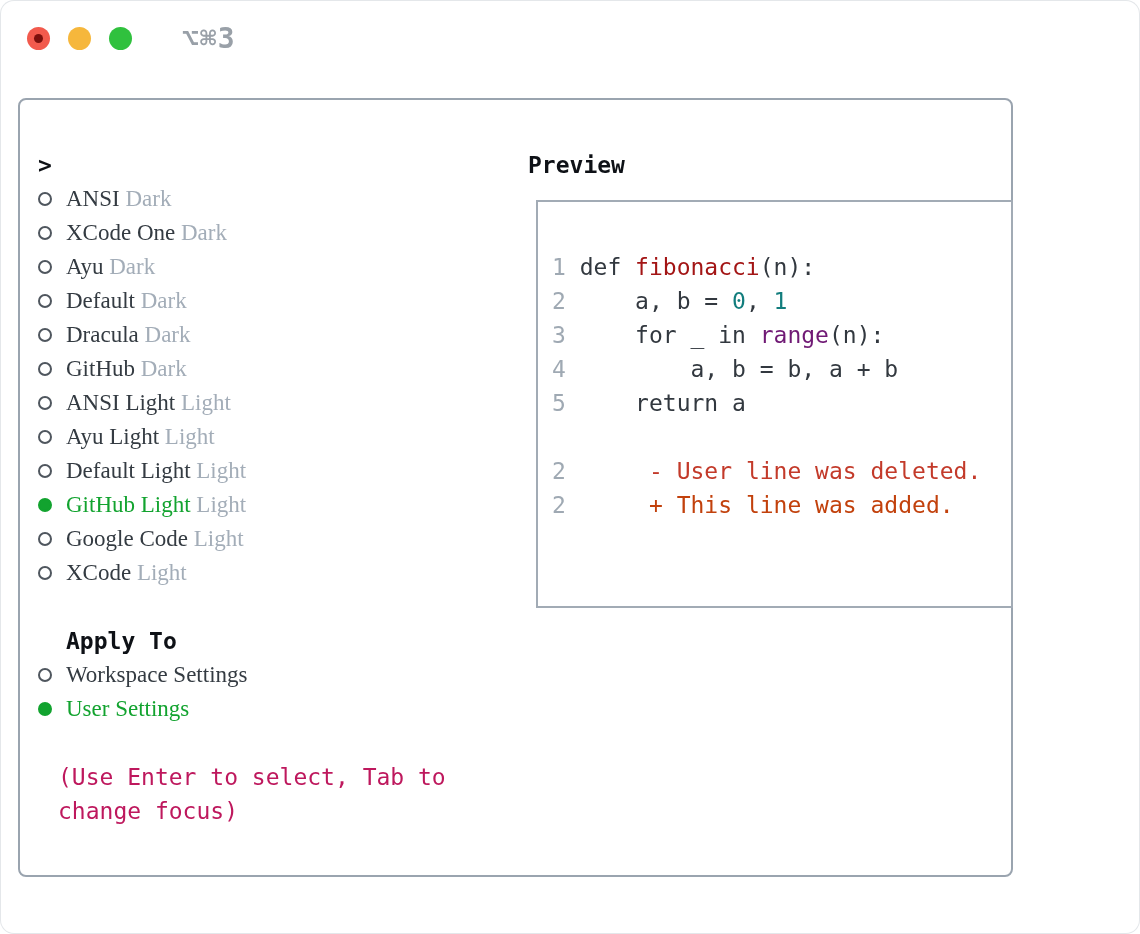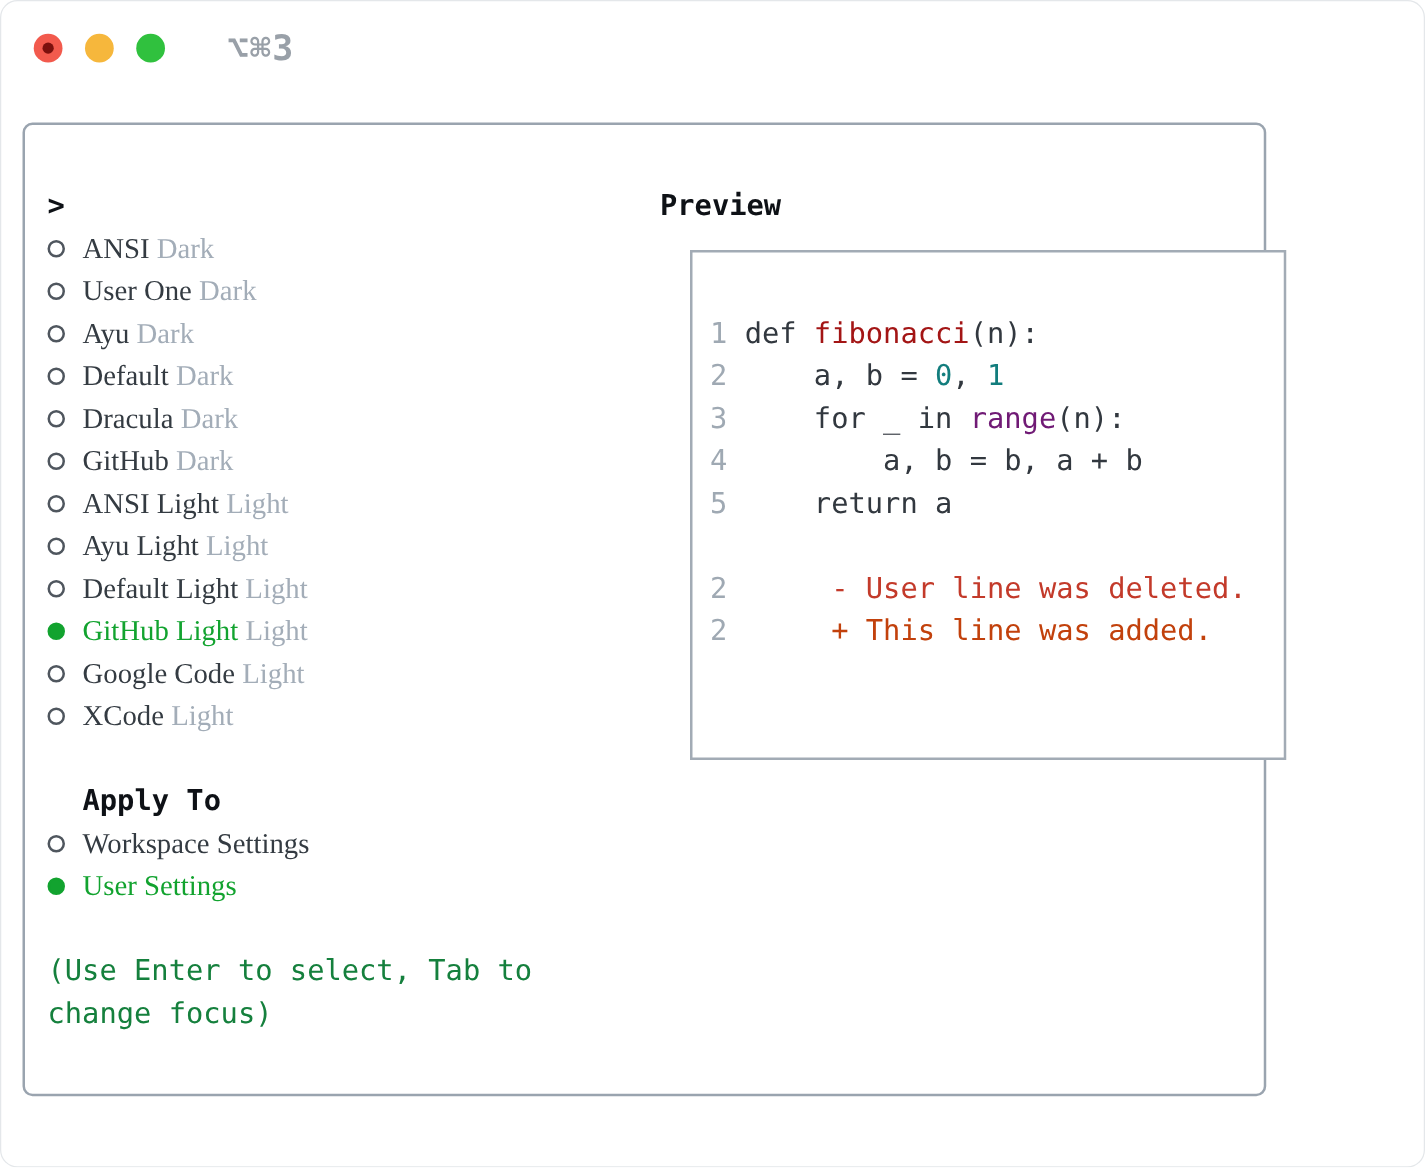--- a/index.html
+++ b/index.html
@@ -29,24 +29,24 @@
   .marker{width:28px;flex:none;display:flex;align-items:center;}
   .prompt{font-weight:bold;color:#0e1116;}
   .section-title{font-weight:bold;color:#0e1116;height:34px;line-height:34px;}
   .radio{width:14px;height:14px;border:2px solid #4f565e;border-radius:50%;box-sizing:border-box;background:transparent;}
   .option{cursor:default;font-family:Liberation Serif, serif;}
   .option .opt-name{color:#343b42;white-space:pre;}
   .option .opt-variant{color:#a3adb8;white-space:pre;}
   .option.selected .radio{background:#12a32f;border-color:#12a32f;}
   .option.selected .opt-name{color:#12a32f;}
   .spacer{height:34px;}
-  .hint{width:420px;line-height:34px;color:#15803d;}
+  .hint{width:420px;line-height:34px;color:#be185d;margin-left:20px;}
   
   .preview-box{
-    margin-left:24px;margin-top:18px;width:477px;height:408px;
+    margin-left:8px;margin-top:18px;width:477px;height:408px;
     border:2px solid #a2abb5;box-sizing:border-box;
     padding:48px 0 16px 14px;overflow:hidden;background:#fff;
   }
   .pline{white-space:pre;height:34px;line-height:34px;font-size:23px;}
   .ln{color:#9fa9b3;}
   .code{color:#32383f;}
   .fn{color:#a31515;}
   .nm{color:#127d7d;}
   .bi{color:#701a75;}
   .ctx{color:#929da7;}
@@ -79,21 +79,21 @@
     <span class="marker">
       <span class="radio"></span>
     </span>
     <span class="opt-name">ANSI</span>
             <span class="opt-variant"> Dark</span>
   </div>
           <div class="row option">
     <span class="marker">
       <span class="radio"></span>
     </span>
-    <span class="opt-name">User One</span>
+    <span class="opt-name">XCode One</span>
             <span class="opt-variant"> Dark</span>
   </div>
           <div class="row option">
     <span class="marker">
       <span class="radio"></span>
     </span>
     <span class="opt-name">Ayu</span>
             <span class="opt-variant"> Dark</span>
   </div>
           <div class="row option">

